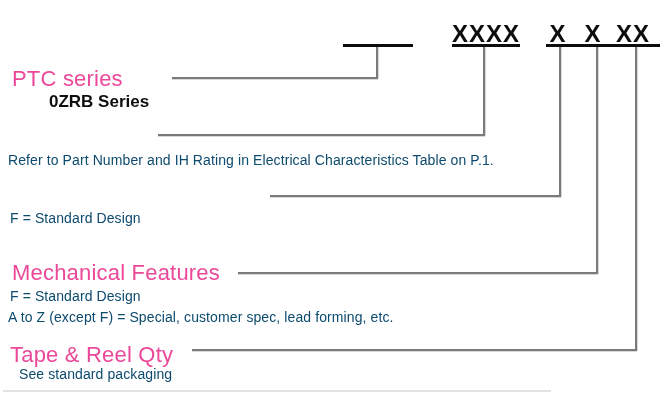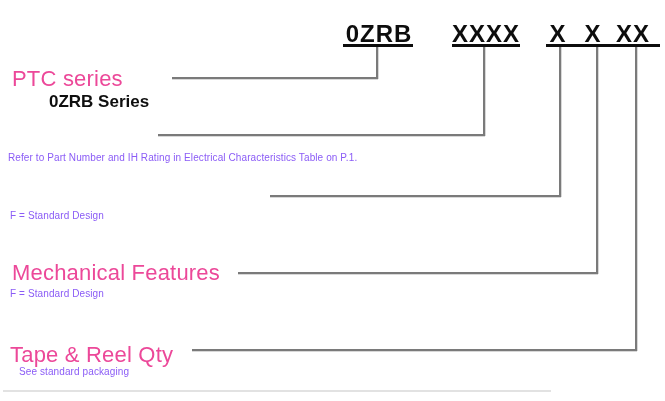--- a/index.html
+++ b/index.html
@@ -57,38 +57,37 @@
   .sub-bold {
     position: absolute;
     font-size: 17px;
     font-weight: bold;
     white-space: nowrap;
     color: #0f0f0f;
     margin-left: 37px;
   }
   .body-text {
     position: absolute;
-    font-size: 10px;
+    font-size: 14px;
     letter-spacing: 0.1px;
     white-space: nowrap;
-    color: #8b5cf6;
+    color: #0c4a6e;
   }
 
   .faint-rule {
     position: absolute;
     height: 2px;
     background: #e2e2e2;
   }
 </style>
 </head>
 <body>
 
 <div class="canvas">
 
-  <div class="pn-seg" style="left:344px; width:70px;">0ZRB</div>
   <div class="pn-seg" style="left:452px; width:68px;">XXXX</div>
   <div class="pn-seg" style="left:549px; width:18px;">X</div>
   <div class="pn-seg" style="left:584px; width:18px;">X</div>
   <div class="pn-seg" style="left:615px; width:36px;">XX</div>
 
   <div class="pn-underline" style="left:343px; width:70px;"></div>
   <div class="pn-underline" style="left:452px; width:68px;"></div>
   <div class="pn-underline" style="left:546px; width:114px;"></div>
 
   <div class="vline" style="left:376px; top:47px; height:32px;"></div>
@@ -105,19 +104,20 @@
 
   <div class="section-title" style="left:12px; top:66px;">PTC series</div>
   <div class="sub-bold" style="left:12px; top:92px;">0ZRB Series</div>
 
   <div class="body-text" style="left:8px; top:152px;">Refer to Part Number and IH Rating in Electrical Characteristics Table on P.1.</div>
 
   <div class="body-text" style="left:10px; top:210px;">F = Standard Design</div>
 
   <div class="section-title" style="left:12px; top:260px;">Mechanical Features</div>
   <div class="body-text" style="left:10px; top:288px;">F = Standard Design</div>
+  <div class="body-text" style="left:8px; top:309px;">A to Z (except F) = Special, customer spec, lead forming, etc.</div>
 
   <div class="section-title" style="left:10px; top:342px;">Tape &amp; Reel Qty</div>
   <div class="body-text" style="left:10px; top:366px;margin-left:9px;">See standard packaging</div>
 
   <div class="faint-rule" style="left:3px; top:390px; width:548px;"></div>
 
 </div>
 
 </body></html>

